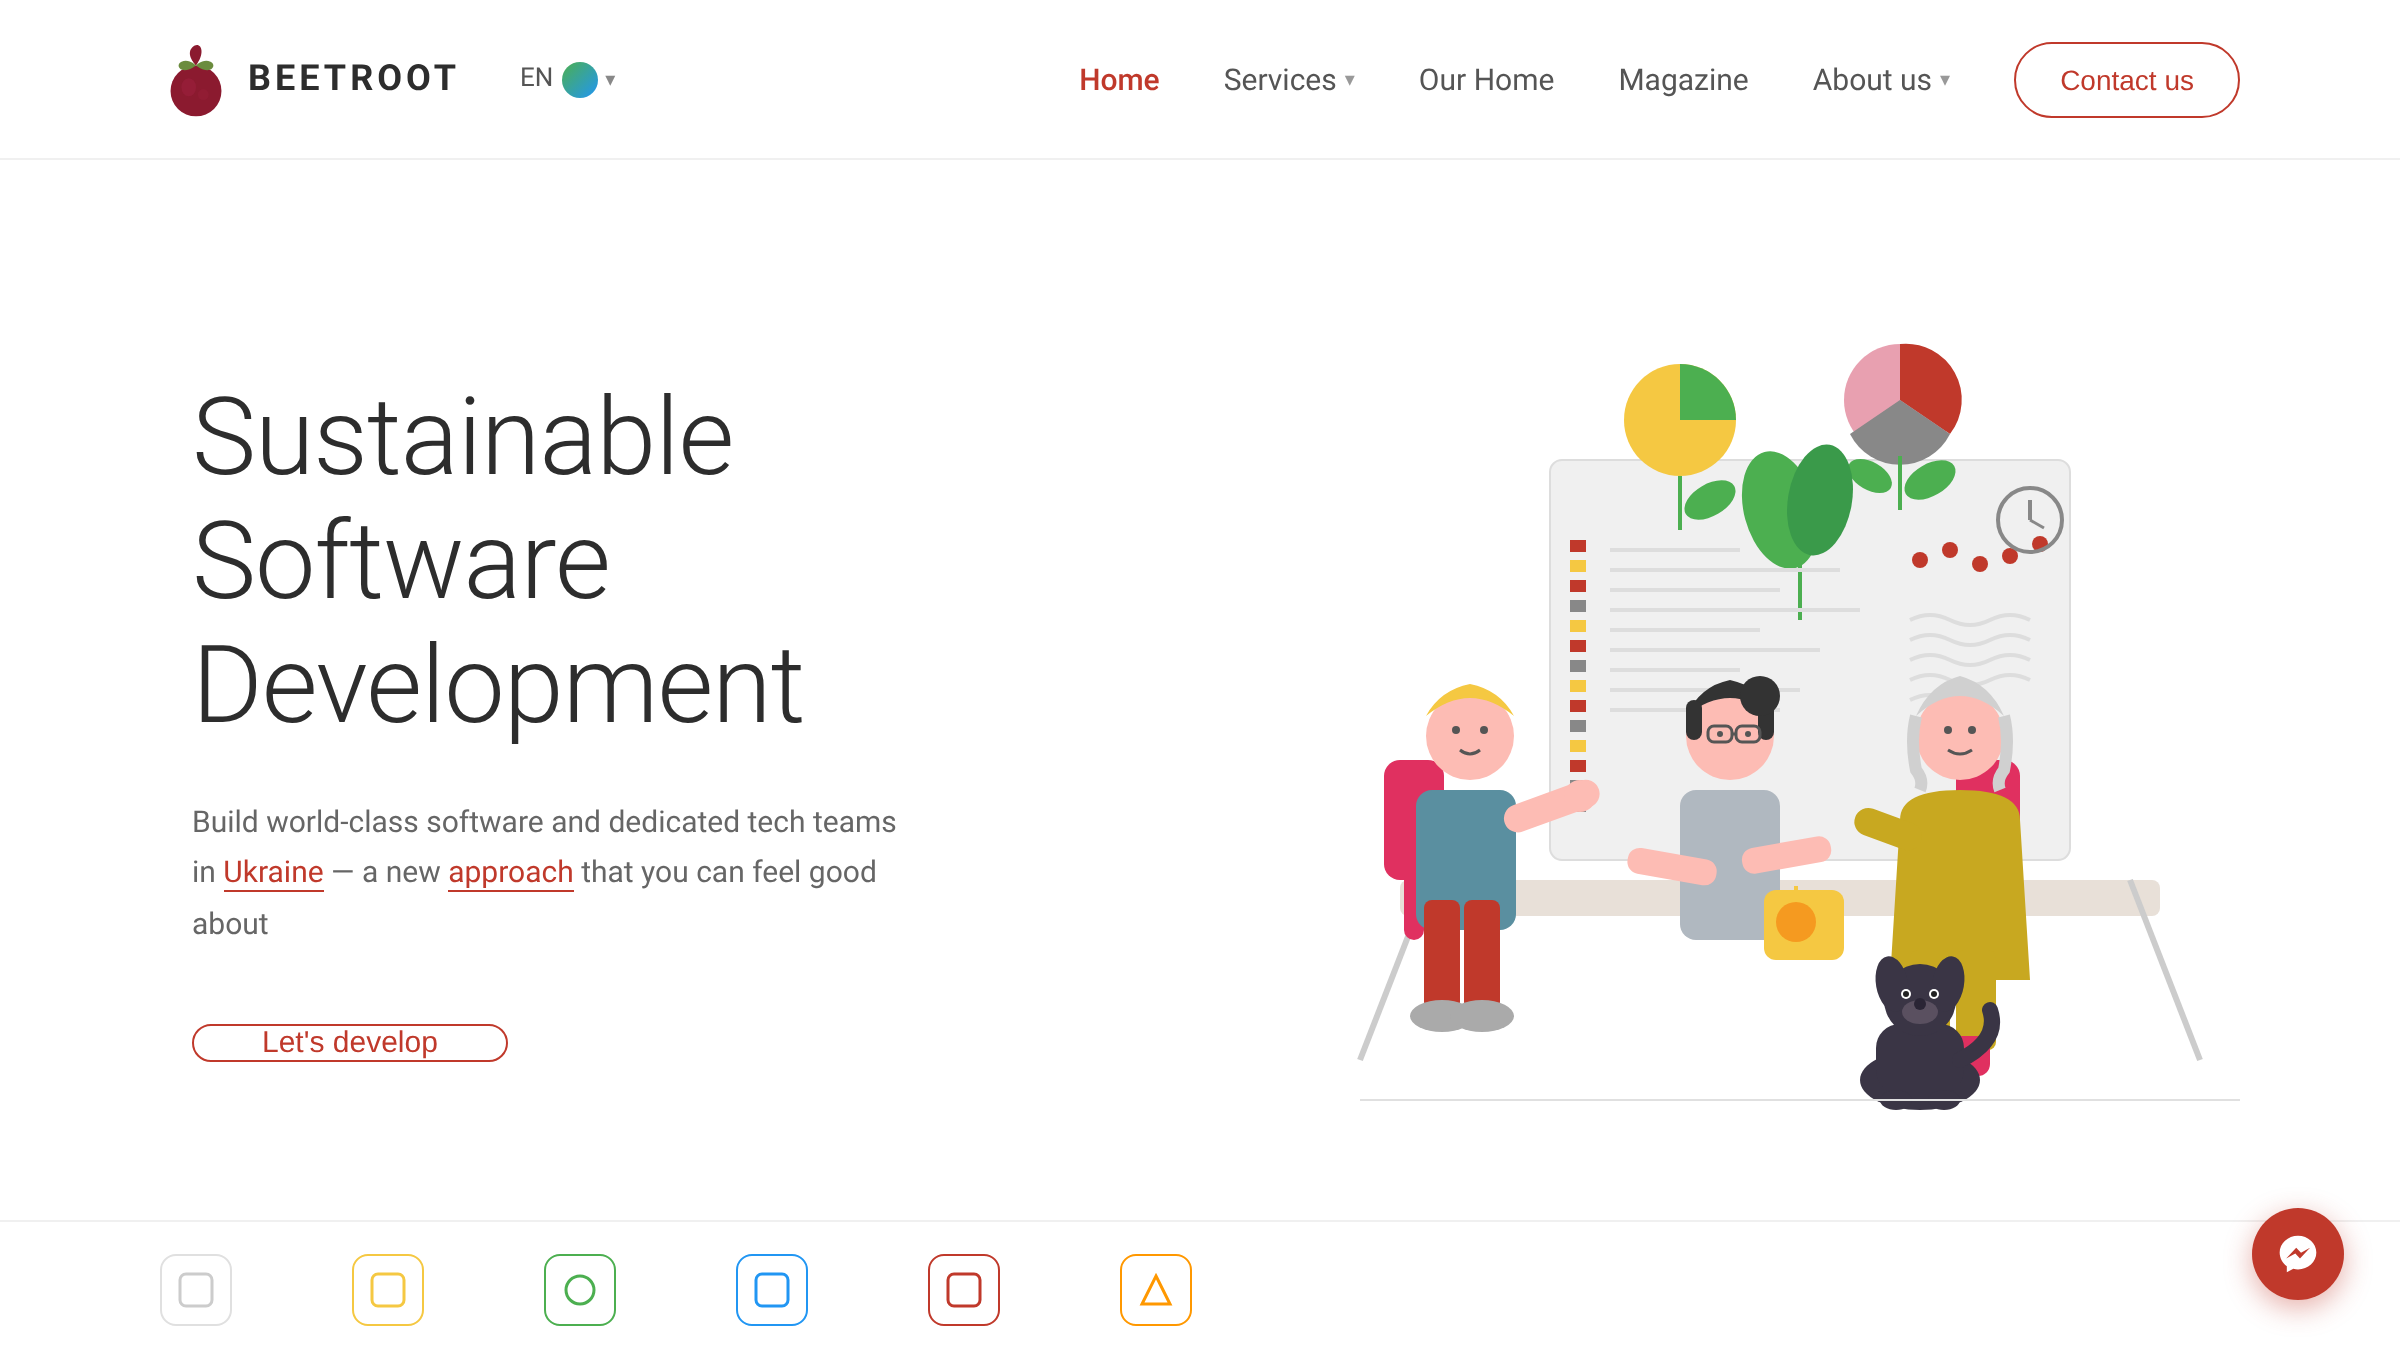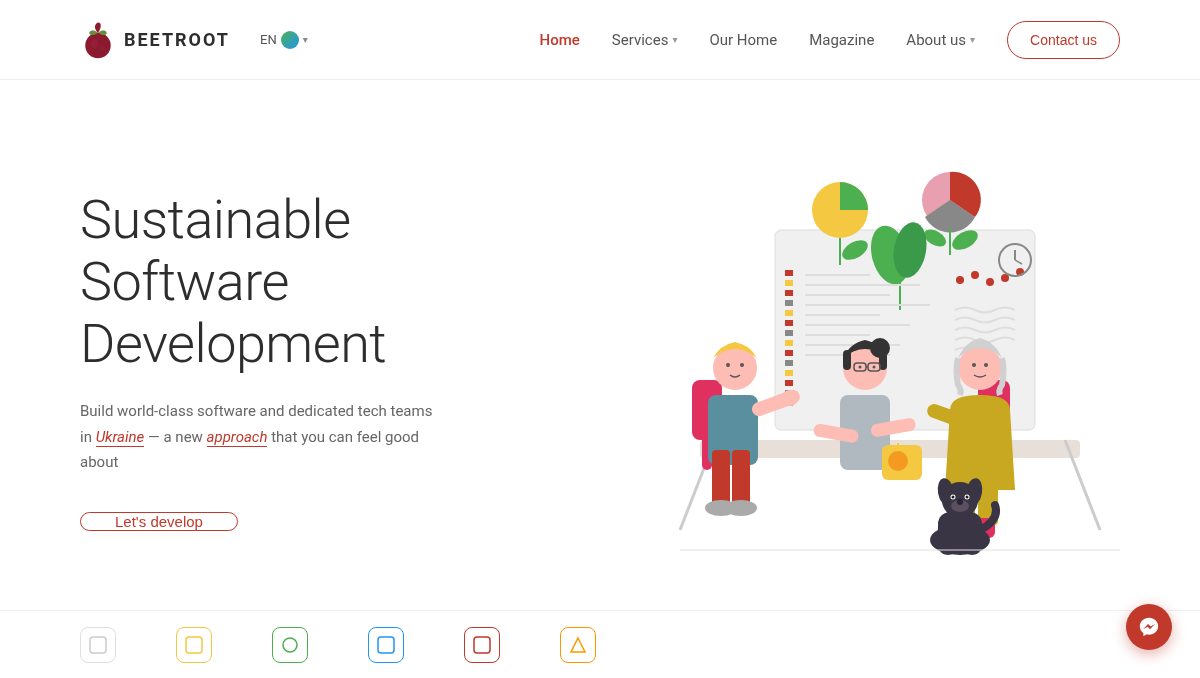--- a/index.html
+++ b/index.html
@@ -101,20 +101,21 @@
     }
 
     
     .hero {
       display: flex;
       align-items: center;
       justify-content: space-between;
       padding: 40px 80px 0 80px;
       height: 520px;
       position: relative;
+      margin-left: 16px;
     }
     .hero-content {
       max-width: 480px;
     }
     .hero-title {
       font-size: 54px;
       font-weight: 300;
       color: #2d2d2d;
       line-height: 1.15;
       margin-bottom: 24px;
@@ -124,21 +125,20 @@
       font-size: 15px;
       color: #666;
       line-height: 1.7;
       margin-bottom: 36px;
       max-width: 360px;
     }
     .hero-description .highlight-link {
       color: #c0392b;
       text-decoration: none;
       border-bottom: 1px solid #c0392b;
-      font-style: italic;
     }
     .cta-btn {
       border: 1.5px solid #c0392b;
       color: #c0392b;
       background: transparent;
       padding: 0 34px;
       border-radius: 30px;
       font-size: 15px;
       font-weight: 400;
       cursor: pointer;

